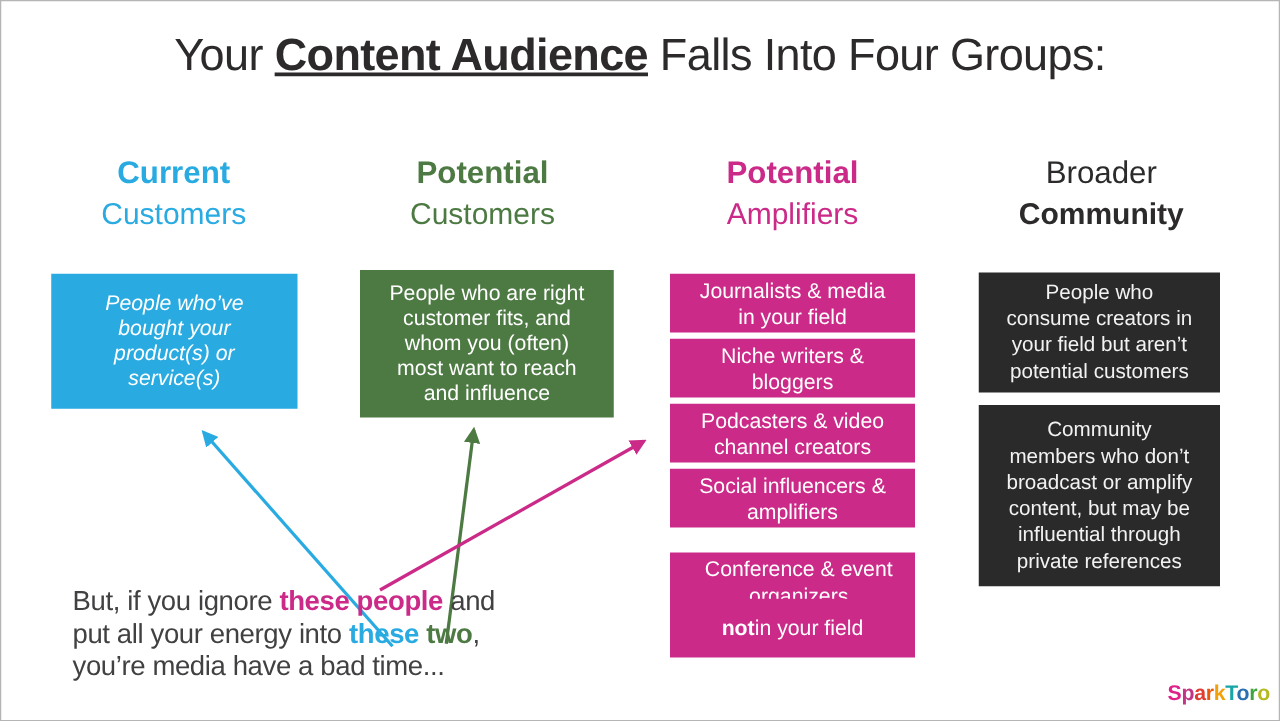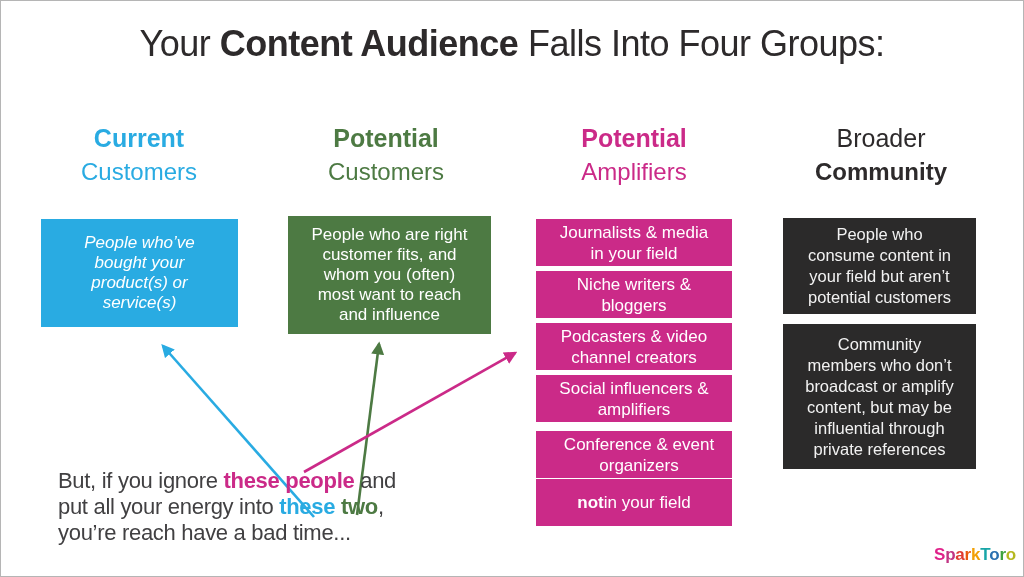--- a/index.html
+++ b/index.html
@@ -9,21 +9,21 @@
     border:1px solid var(--border,#b5b5b5);
     font-family:"Liberation Sans", sans-serif;
     overflow:hidden;
   }
   
   .title{
     position:absolute; top:22px; left:0; width:100%;
     text-align:center; font-size:36px; letter-spacing:-0.5px;
     color:var(--text-dark,#2d2a2b); font-weight:400;
   }
-  .title .b{font-weight:bold;}
+  .title .b{font-weight:bold;text-decoration:underline;}
   
   .hdr{position:absolute; top:120px; width:230px; text-align:center; line-height:34px; font-size:24px;}
   .hdr .l1{font-size:25px;}
   .hdr.bold-l1 .l1{font-weight:bold;}
   .hdr.bold-l2 .l2{font-weight:bold;}
   .hdr-current{left:23px;  color:var(--cyan,#29abe2);}
   .hdr-potcust{left:270px; color:var(--green,#4d7a43);}
   .hdr-potamp{left:518px;  color:var(--magenta,#cb2a88);}
   .hdr-broader{left:765px; color:var(--text-dark,#2d2a2b);}
   
@@ -91,26 +91,26 @@
 and influence</div>
 
   <div class="box box-mag" style="top:218px;">Journalists &amp; media
 in your field</div>
   <div class="box box-mag" style="top:270px;">Niche writers &amp;
 bloggers</div>
   <div class="box box-mag" style="top:322px;">Podcasters &amp; video
 channel creators</div>
   <div class="box box-mag" style="top:374px;">Social influencers &amp;
 amplifiers</div>
-  <div class="box box-mag" style="top:430px;padding-left:12px;">Conference &amp; event
+  <div class="box box-mag" style="top:441px;padding-left:12px;">Conference &amp; event
 organizers</div>
   <div class="box box-mag" style="top:478px;"><span class="st-bold">not</span><span> in your field</span></div>
 
   <div class="box box-dark" style="top:217px; height:96px;">People who
-consume content in
+consume creators in
 your field but aren’t
 potential customers</div>
   <div class="box box-dark" style="top:323px; height:145px;">Community
 members who don’t
 broadcast or amplify
 content, but may be
 influential through
 private references</div>
 
   <svg class="arrows" width="1024" height="577" viewBox="0 0 1024 577">
@@ -126,18 +126,18 @@
       </marker>
     </defs>
     <line x1="313" y1="516" x2="162" y2="345" stroke="#29abe2" stroke-width="2.6" marker-end="url(#ah-cyan)"></line>
     <line x1="356" y1="514" x2="378" y2="343" stroke="#4d7a43" stroke-width="2.6" marker-end="url(#ah-green)"></line>
     <line x1="303" y1="471" x2="514" y2="352" stroke="#cb2a88" stroke-width="2.6" marker-end="url(#ah-magenta)"></line>
   </svg>
 
   <div class="footer">
     <div class="footer-line"><span>But, if you ignore </span><span class="st-magenta-bold">these people</span><span> and</span></div>
     <div class="footer-line"><span>put all your energy into </span><span class="st-cyan-bold">these</span><span> </span><span class="st-green-bold">two</span><span>,</span></div>
-    <div class="footer-line"><span>you’re reach have a bad time...</span></div>
+    <div class="footer-line"><span>you’re media have a bad time...</span></div>
   </div>
 
   <div class="logo"><span style="color: rgb(224, 33, 138);">S</span><span style="color: rgb(193, 53, 132);">p</span><span style="color: rgb(224, 60, 49);">a</span><span style="color: rgb(232, 89, 12);">r</span><span style="color: rgb(242, 160, 7);">k</span><span style="color: rgb(24, 165, 167);">T</span><span style="color: rgb(42, 111, 176);">o</span><span style="color: rgb(63, 163, 63);">r</span><span style="color: rgb(181, 184, 32);">o</span></div>
 
 </div>
 
 </body></html>

